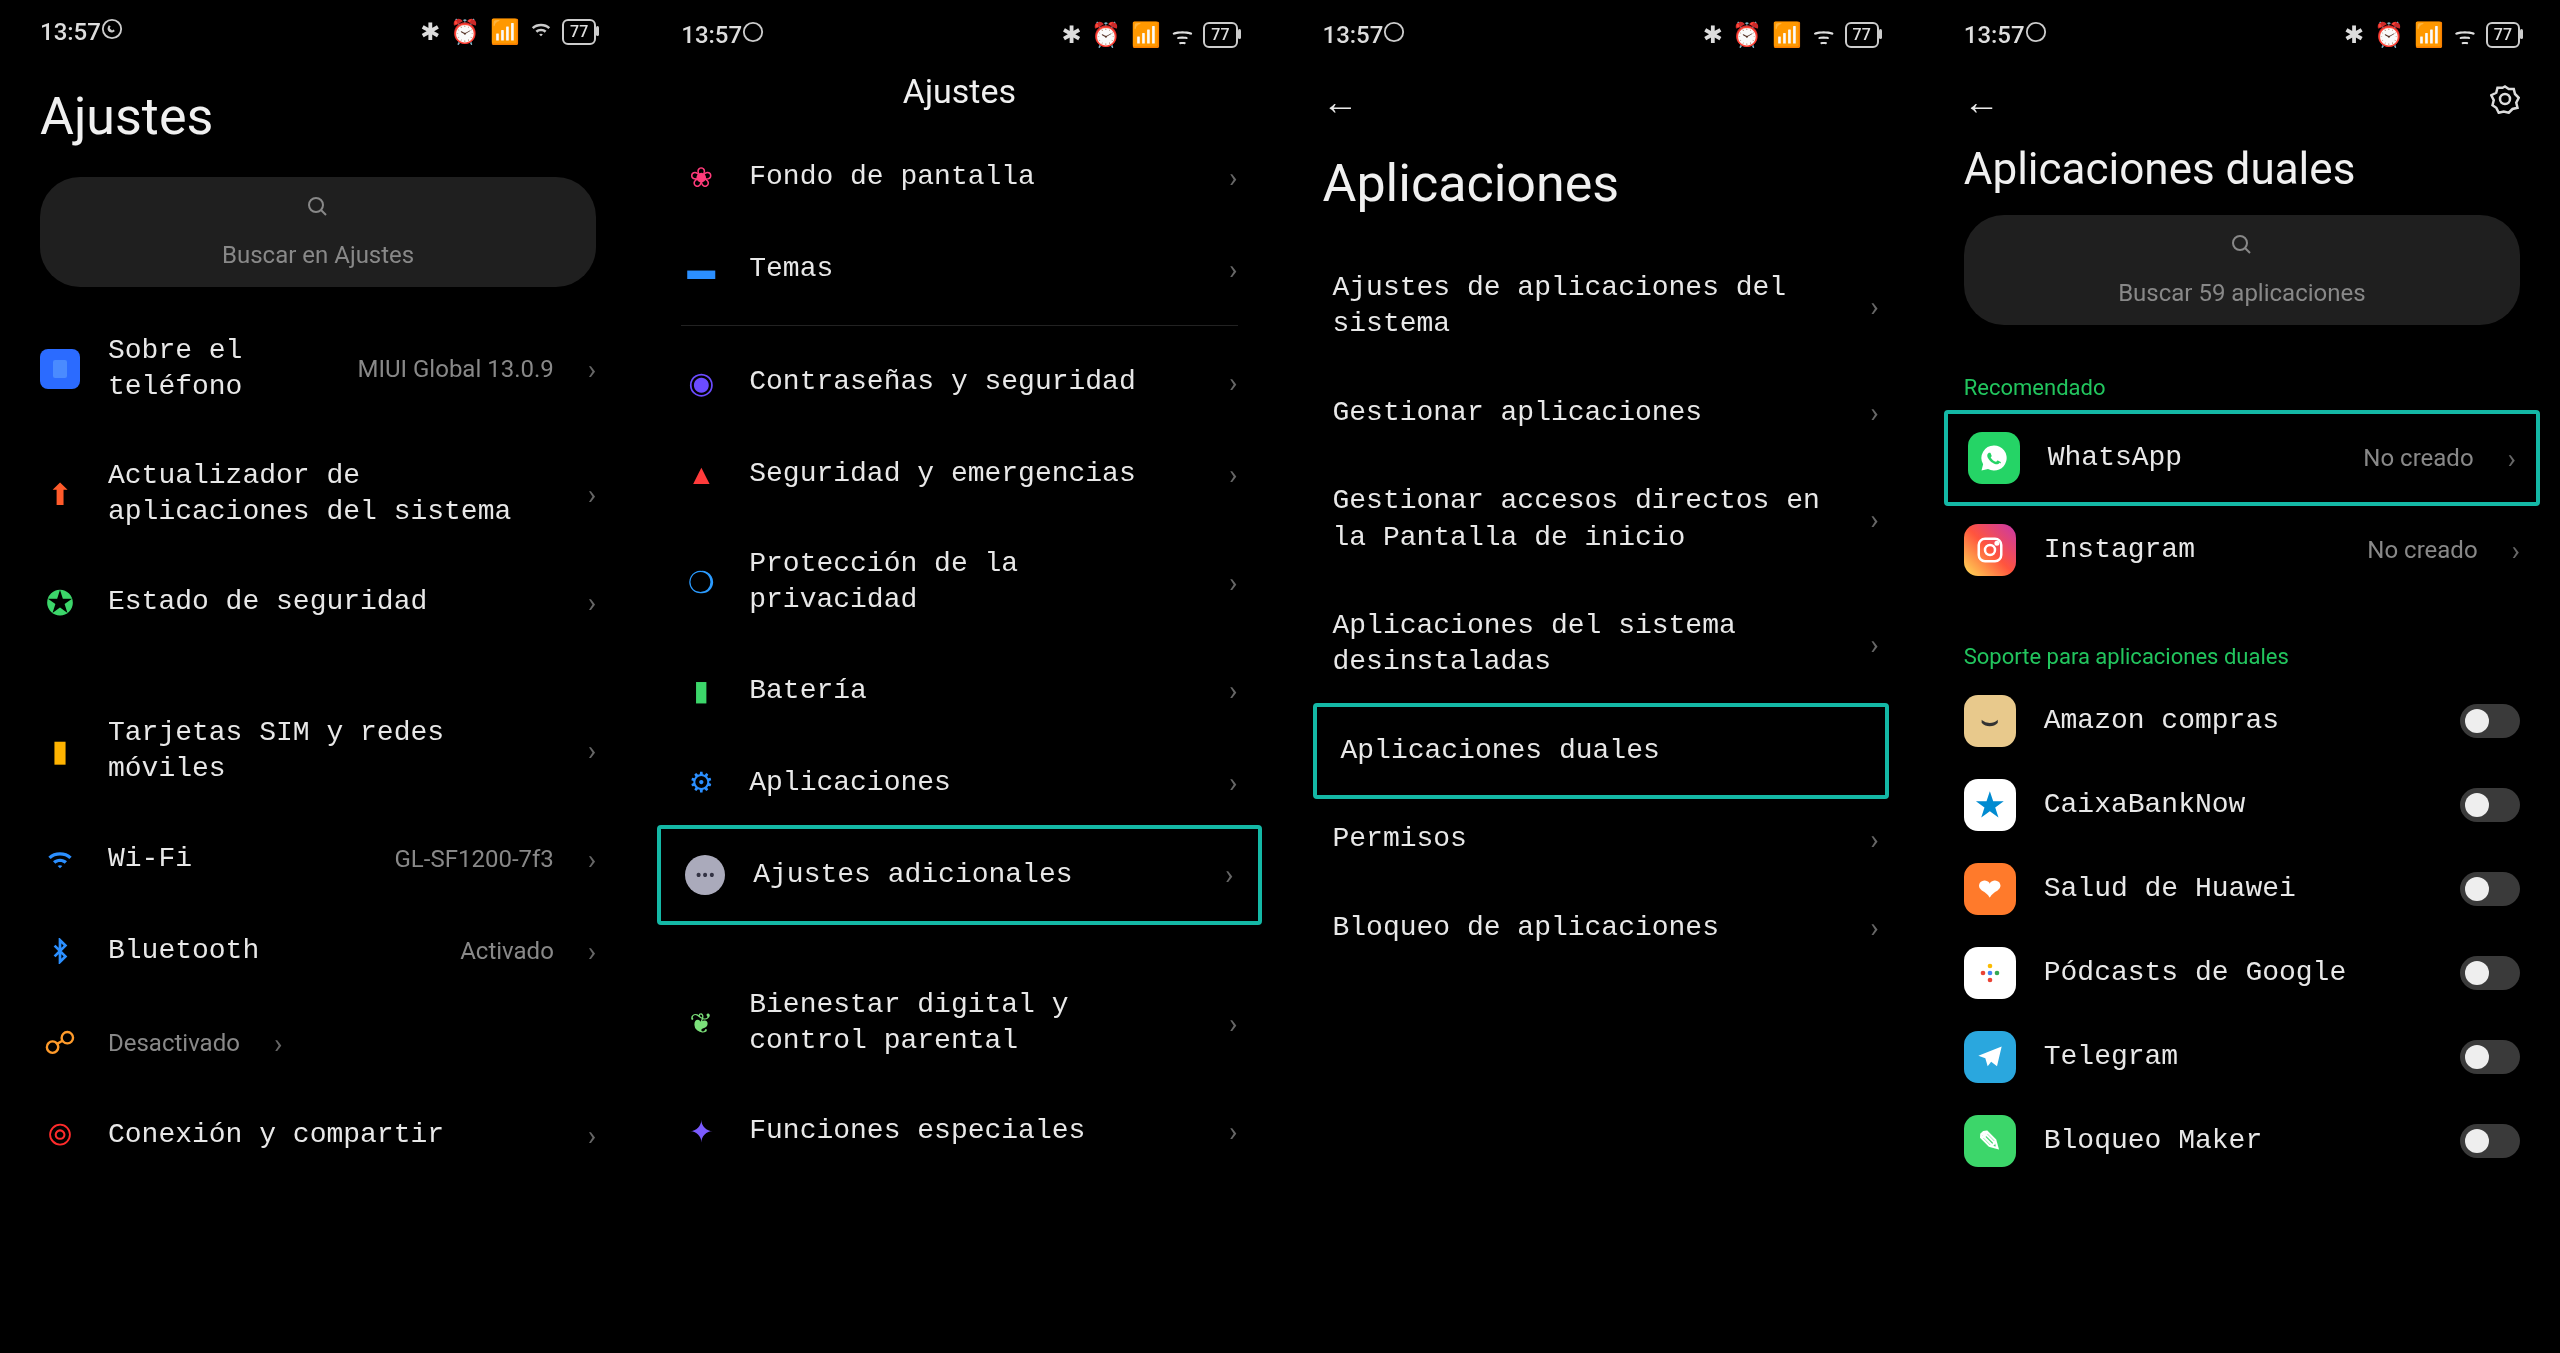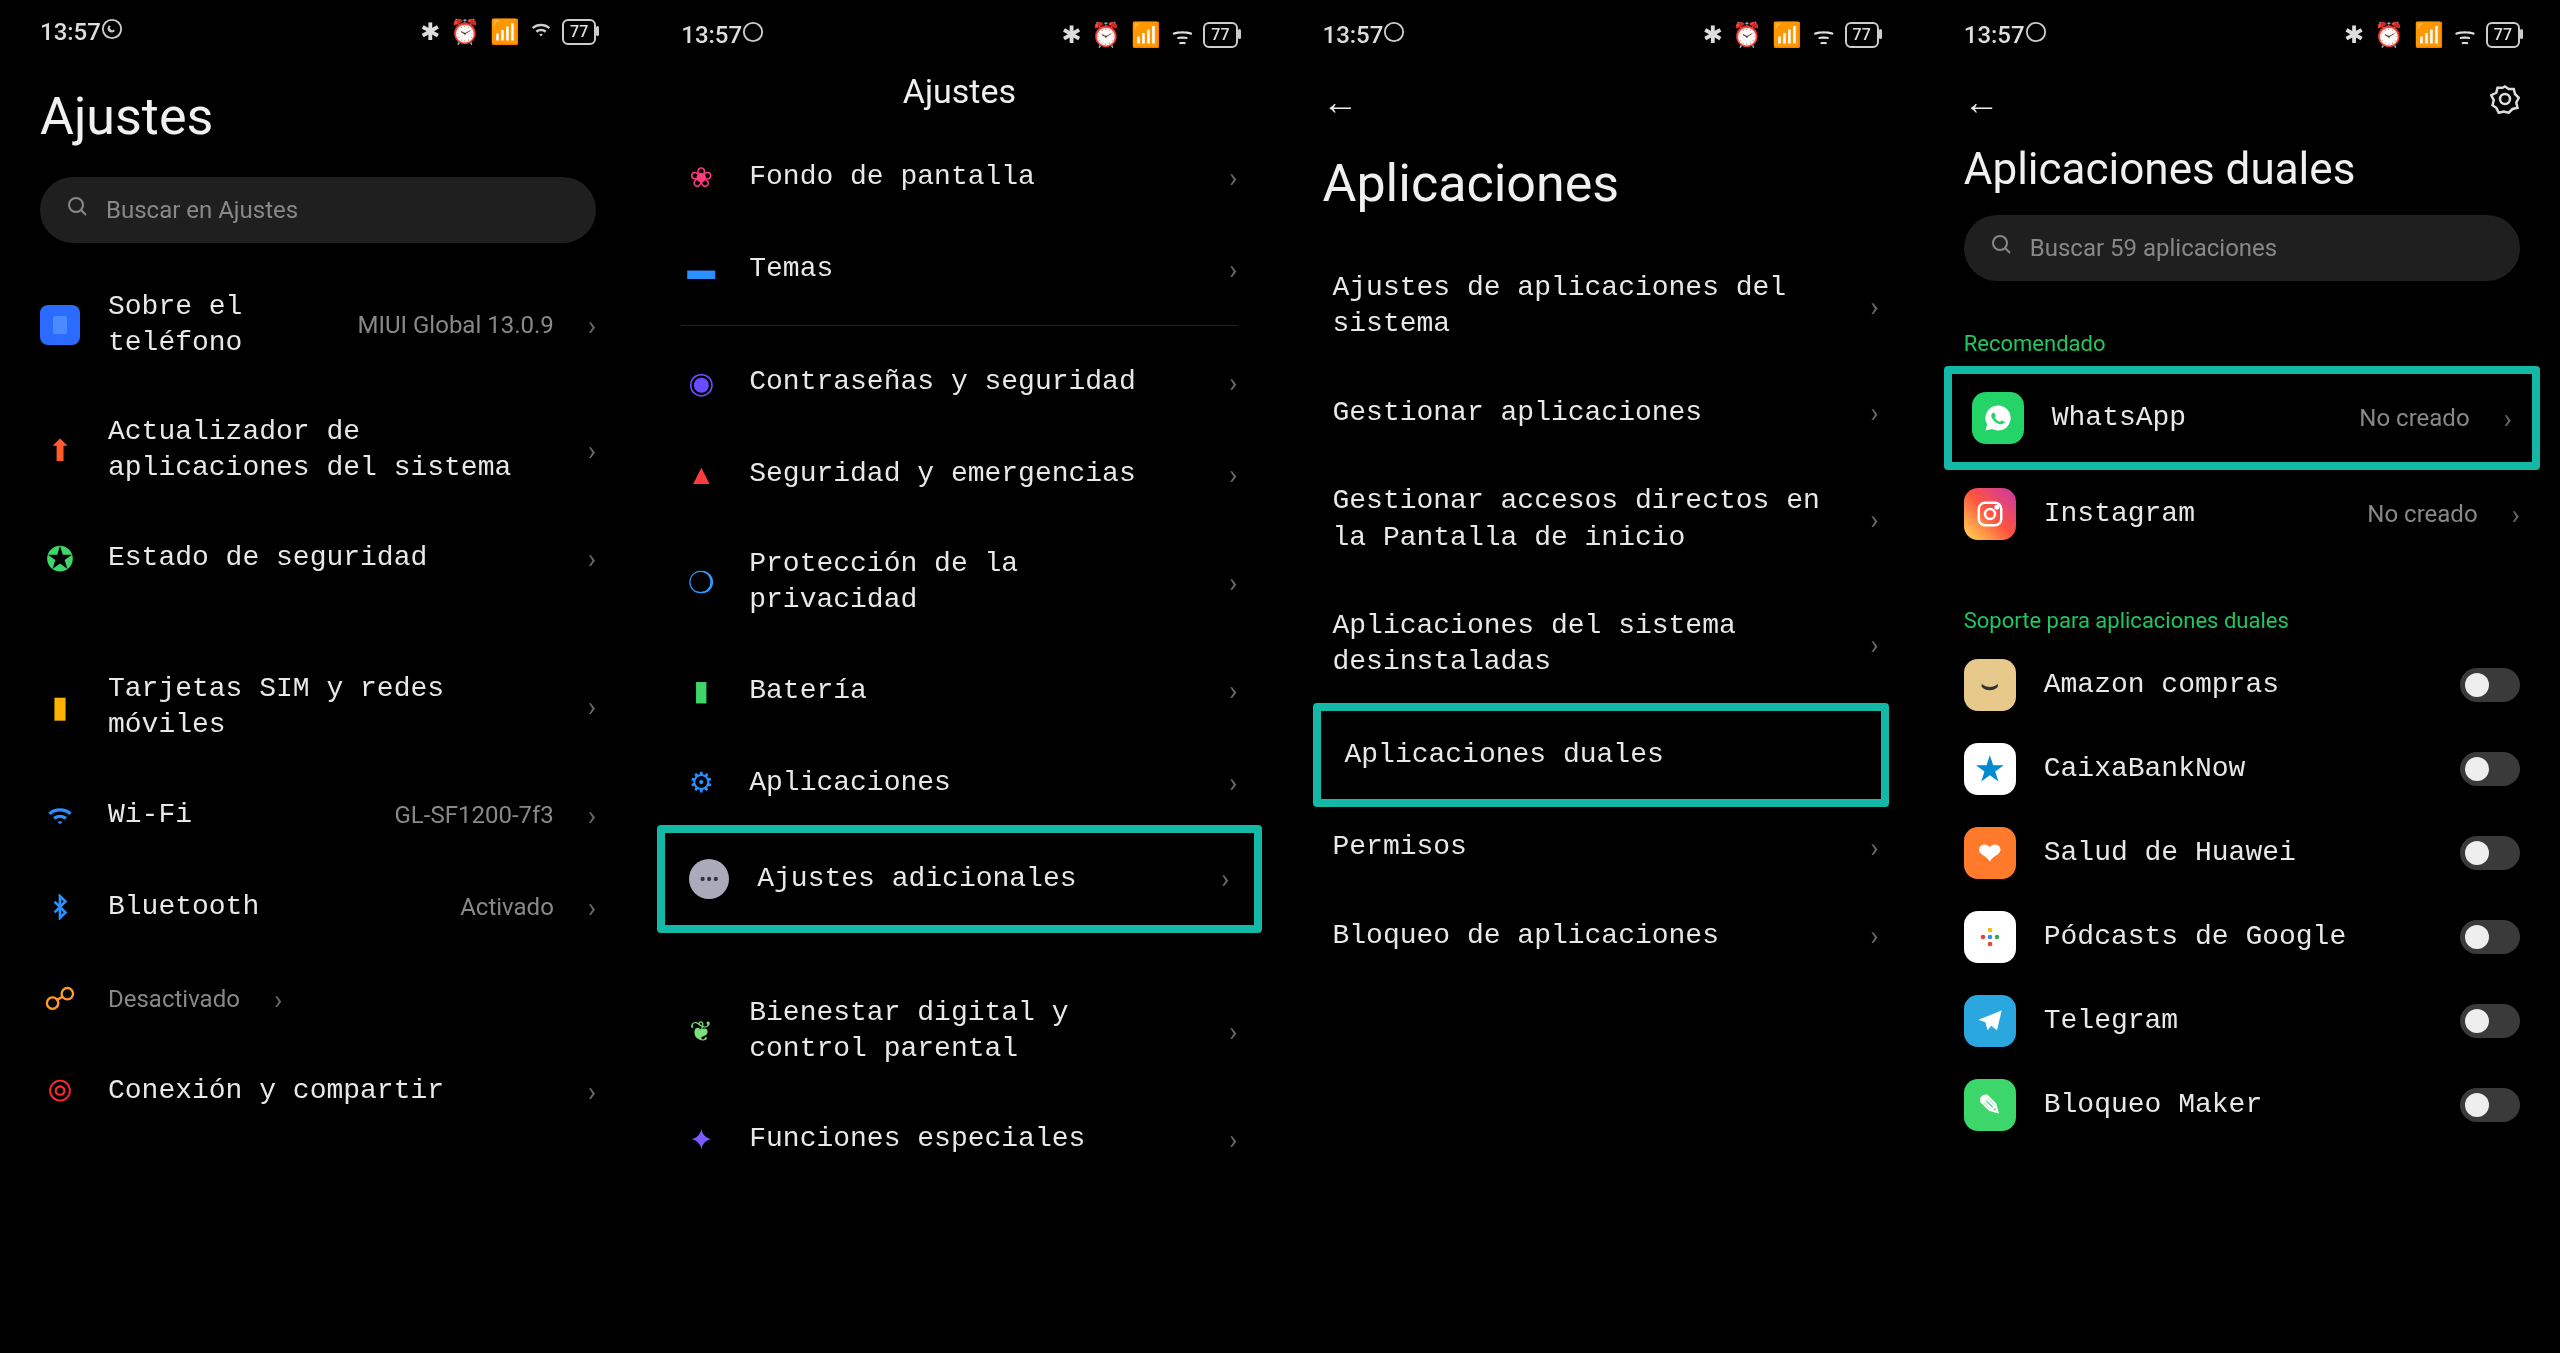--- a/index.html
+++ b/index.html
@@ -65,20 +65,21 @@
   }
 
   .search-pill {
     margin: 0 40px 20px 40px;
     background:#1f1f1f;
     border-radius: 40px;
     padding: 18px 26px;
     display:flex; align-items:center; gap:16px;
     color:#888;
     font-size:24px;
+    flex-direction:column;
   }
   .search-pill svg{ width:24px; height:24px;}
 
   .row {
     display:flex; align-items:center;
     padding: 26px 40px;
     gap: 28px;
     font-size:28px;
     color:#e8e8e8;
     position:relative;
@@ -89,21 +90,21 @@
   .app-ico {
     width:40px; height:40px; border-radius:8px;
     display:flex; align-items:center; justify-content:center;
     flex-shrink:0;
     font-size:22px;
   }
   .section-gap { height:40px; }
   .divider { height:1px; background:#222; margin: 10px 40px; }
 
   .highlight {
-    border: 8px solid #14b8a6;
+    border: 4px solid #14b8a6;
     border-radius: 4px;
     margin: -4px 16px;
     padding: 26px 24px;
   }
   .row.plain-indent { padding-left: 50px; }
 
   .group-label {
     color:#22c55e; font-size:22px;
     padding: 30px 40px 10px;
   }

